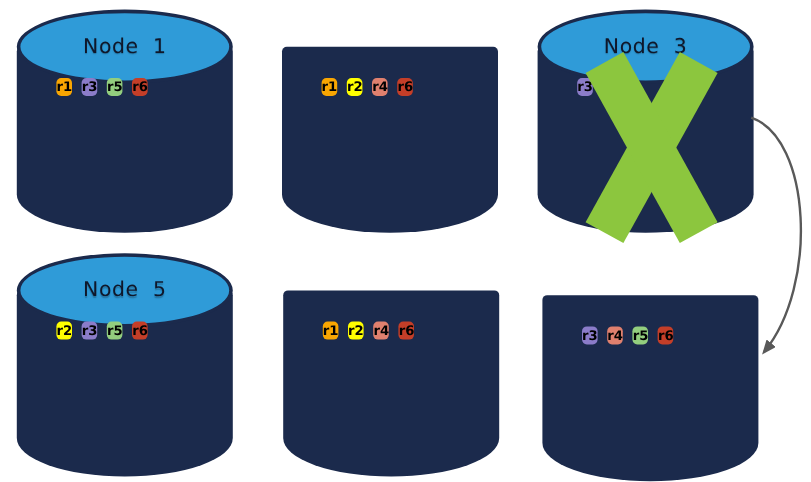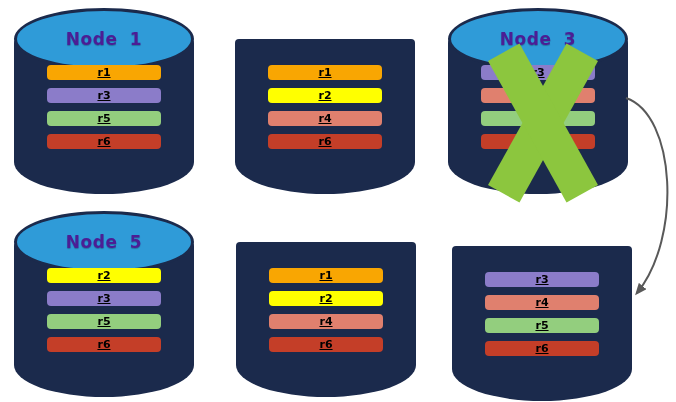--- a/index.html
+++ b/index.html
@@ -43,36 +43,35 @@
     height: 62px;
     box-sizing: border-box;
     border-radius: 50%;
     background: #2f9bd8;
     border: 3px solid #1b2a4c;
     display: flex;
     align-items: center;
     justify-content: center;
   }
   .node-label {
-    color: #4c1d95;
-    font-weight: bold;
+    color: #0f172a;
+    font-weight: normal;
     font-size: 17px;
     letter-spacing: 0.5px;
     word-spacing: 6px;
     text-shadow: 0 1px 1px rgba(0,0,0,0.25);
   }
   .bars {
     position: absolute;
     left: 33px;
     top: 57px;
     width: 114px;
     display: flex;
-    flex-direction: column;
+    flex-direction: row;
     gap: 8px;
-    text-decoration: underline;
   }
   .bar {
     height: 15px;
     border-radius: 4px;
     display: flex;
     align-items: center;
     justify-content: center;
   }
   .bar span {
     color: #000000;

